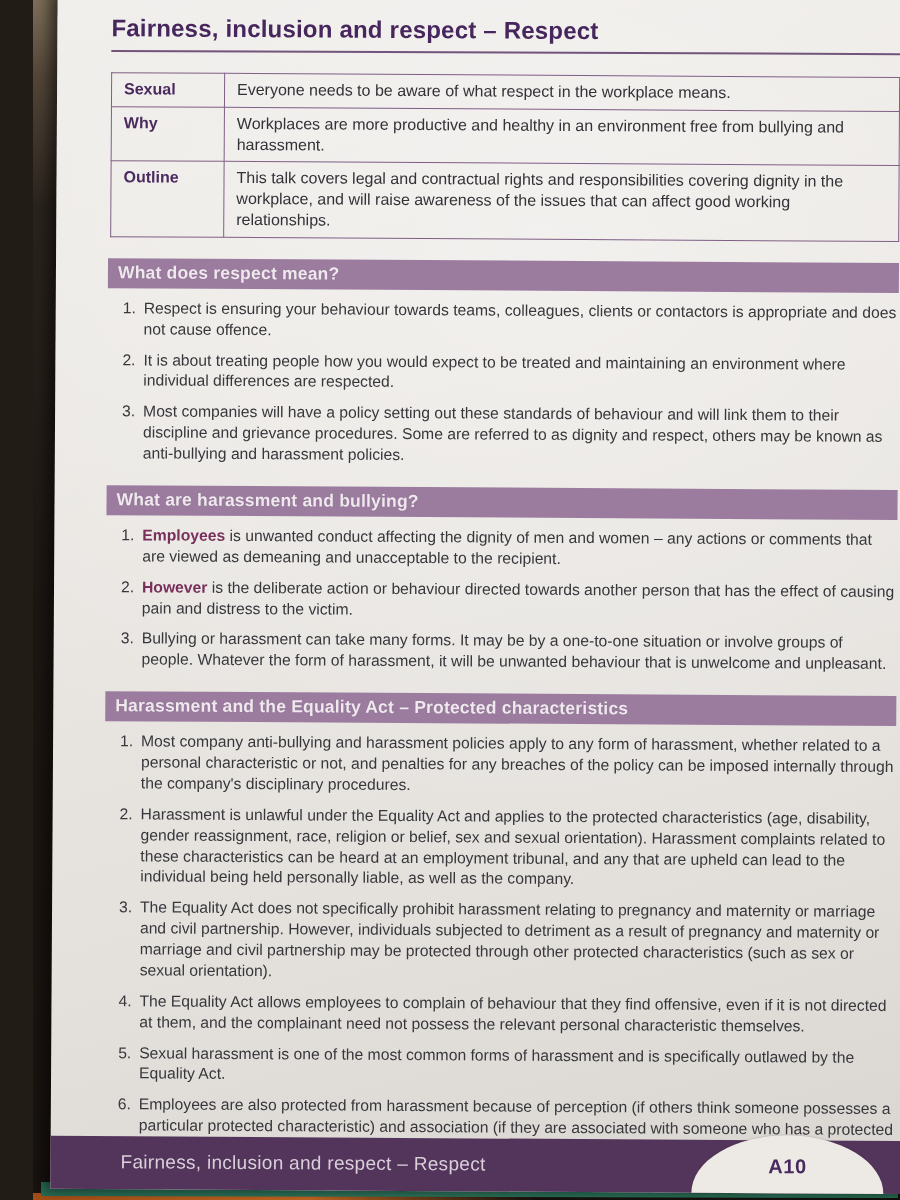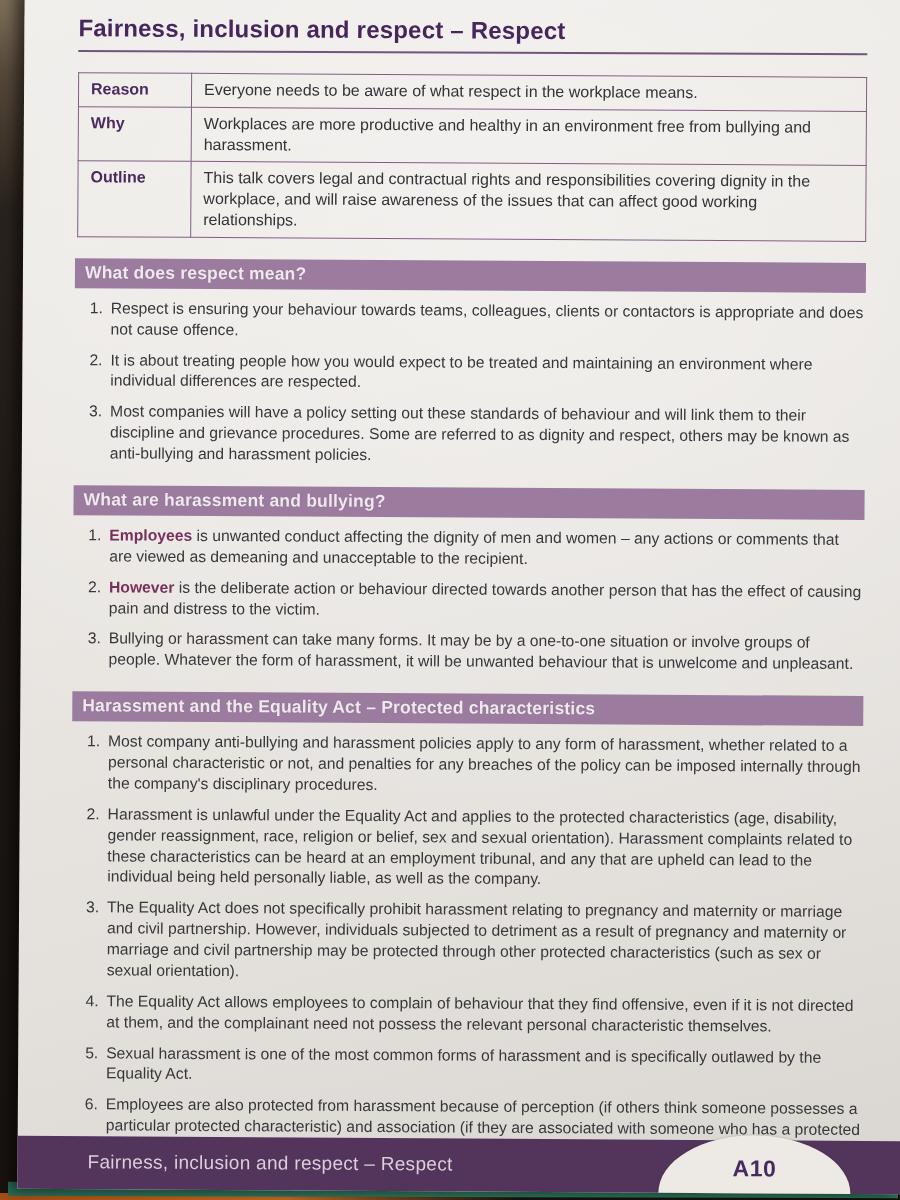--- a/index.html
+++ b/index.html
@@ -5,20 +5,21 @@
   html,body{margin:0;padding:0;}
   body{
     width:900px;height:1200px;overflow:hidden;position:relative;
     font-family:"Liberation Sans","DejaVu Sans",sans-serif;
     background:#221c17;
   }
   .photo{
     position:absolute;inset:0;overflow:hidden;
     background:
       radial-gradient(circle at 0% 0%, #7c6e59 0%, #544739 5%, #2a231d 14%, #1d1713 40%, #16110e 100%);
+    margin-left: 33px;
   }
   
   .strip-orange{
     position:absolute;left:0;bottom:0;width:58%;height:7px;
     background:linear-gradient(90deg,#a44f15,#c96a22 55%,rgba(160,80,25,0));
     filter:blur(.4px);
   }
   .strip-teal{
     position:absolute;left:8px;right:2px;bottom:3px;height:14px;
     background:linear-gradient(90deg,#2a6f57,#2f7d62 40%,#2c7a5e);
@@ -74,41 +75,41 @@
     letter-spacing:.3px;
   }
   .page-tab{
     position:absolute;right:52px;bottom:0;width:192px;height:58px;
     background:#edeae5;
     border-radius:96px 96px 0 0 / 58px 58px 0 0;
     box-shadow:0 0 2px rgba(60,40,30,.35);
     text-align:center;
   }
   .page-number{
-    display:inline-block;margin-top:20px;font-size:23px;font-weight:bold;
+    display:inline-block;margin-top:20px;font-size:20px;font-weight:bold;
     color:#472a5e;letter-spacing:.5px;
   }
 </style>
 </head>
 <body style="--c-title: #46265c; --c-bar: #9b7c9f; --c-footer: #53355c; --c-border: #7f5f86; --c-lead: #78305a;">
 
 <div class="photo">
   <div class="strip-orange"></div>
   <div class="strip-teal"></div>
 
   <div class="page">
     <div class="content">
 
       <h1 class="page-title">Fairness, inclusion and respect – Respect</h1>
       <div class="title-rule"></div>
 
       <table class="info">
         <tbody>
             <tr>
-              <td class="label">Reason</td>
+              <td class="label">Sexual</td>
               <td>Everyone needs to be aware of what respect in the workplace means.</td>
             </tr>
             <tr>
               <td class="label">Why</td>
               <td>Workplaces are more productive and healthy in an environment free from bullying and harassment.</td>
             </tr>
             <tr>
               <td class="label">Outline</td>
               <td>This talk covers legal and contractual rights and responsibilities covering dignity in the workplace, and will raise awareness of the issues that can affect good working relationships.</td>
             </tr>

